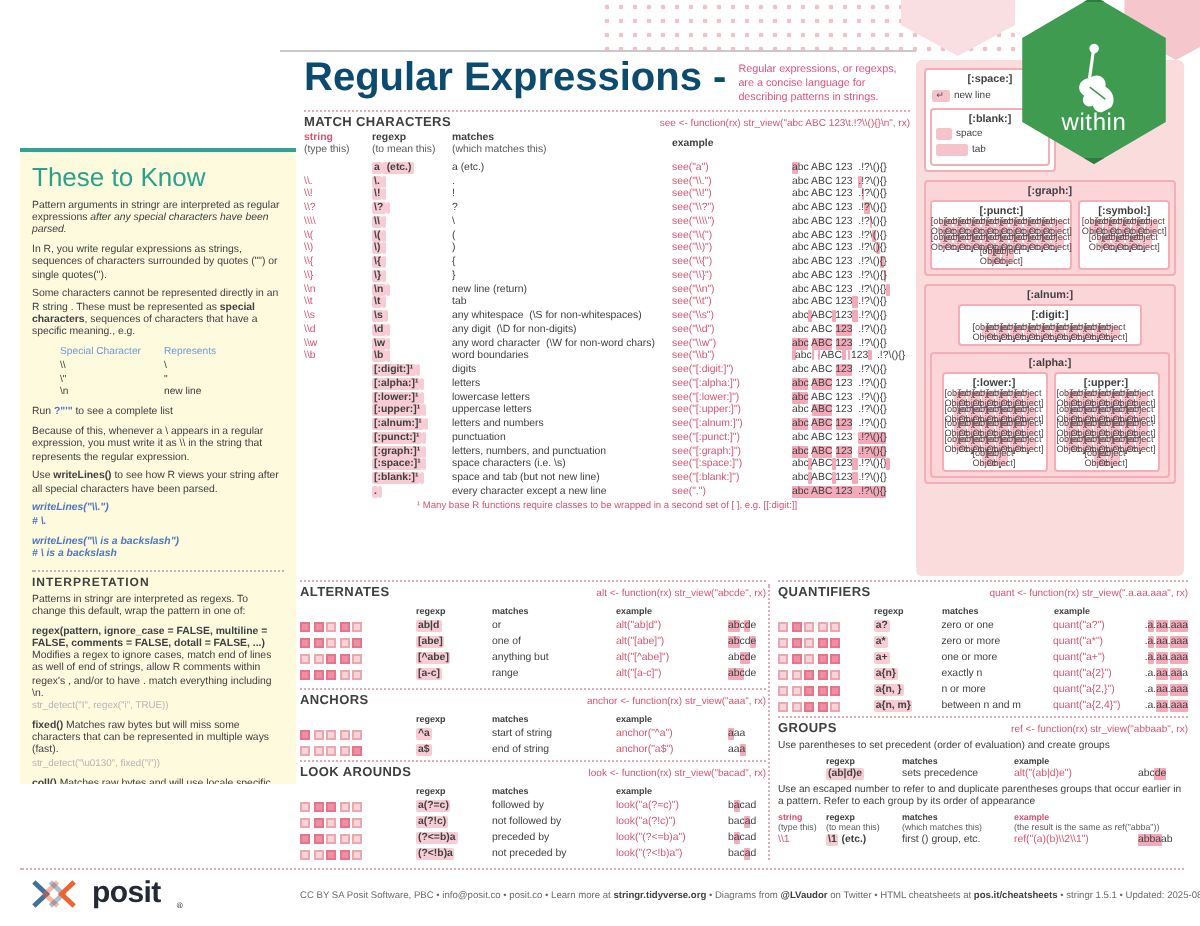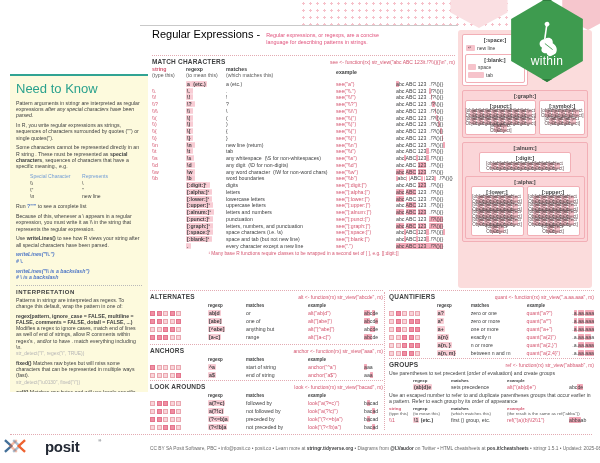--- a/index.html
+++ b/index.html
@@ -31,21 +31,21 @@
   .sct .hd{color:#6f9bd6}
   .sct span{display:inline-block;width:52px}
   .bcode{color:#4f77c6;font-weight:bold;font-style:italic;font-size:5.2px;line-height:1.25;margin:0 0 3.5px;white-space:pre-line}
   .blue{color:#4f77c6;font-weight:bold}
   .interp{border-top:1px dotted #b9b9b9;margin-top:4px;padding-top:3px}
   .interp h2{margin:0 0 2.5px;font-size:6px;letter-spacing:.5px}
   .interp p{margin:0 0 3px}
   .gcode{color:#b5b5b5;font-size:4.9px}
   
   .mid-title{left:152px;top:29px;width:300px;display:flex;gap:6px;align-items:flex-start}
-  .mid-title .t{font-size:11px;font-weight:400;color:#000000;white-space:nowrap;line-height:1}
+  .mid-title .t{font-size:20px;font-weight:700;color:#0c4a6e;white-space:nowrap;line-height:1}
   .mid-title .st{font-size:5.4px;color:#e0527c;line-height:1.25;padding-top:3px;width:128px}
   
   .sec-head{display:flex;justify-content:space-between;align-items:baseline;
             border-top:1px dotted #e3aab2;padding-top:2px;margin-bottom:2px}
   .sec-title{font-size:6.5px;font-weight:bold;letter-spacing:.2px}
   .fncode{font-size:5px;color:#d4556f;white-space:pre}
   .colhead{font-size:4.5px;font-weight:bold;line-height:1.15}
   .colsub{font-weight:normal;color:#5a5a5a}
   mark{background:#f3a9b8;color:inherit;padding:0;border-radius:.5px}
   mark:empty{display:inline-block;width:1.5px;height:4.5px;vertical-align:-0.5px}
@@ -87,21 +87,21 @@
   .blabel{font-size:5.4px;font-weight:bold;text-align:center;margin-bottom:1px}
   .chips{display:flex;flex-wrap:wrap;justify-content:center}
   .chip{display:inline-flex;align-items:center;justify-content:center;width:6px;height:6.5px;
         background:#f6c3cb;color:#5d4449;font-size:4.6px;margin:.5px;border-radius:1px}
   .sline{display:flex;align-items:center;font-size:5px;gap:2px;margin:1px 0 2px}
   .sline .swatch{background:#f6c3cb;border-radius:1px}
   .spacebox{width:66px;margin-bottom:4px}
   .row2{display:flex;gap:3px;justify-content:center}
   
   .foot-line{left:10px;top:434px;width:582px;border-top:1px dotted #e3aab2;height:0}
-  .posit{left:4px;top:438px;display:flex;align-items:flex-start;gap:19px}
+  .posit{left:16px;top:438px;display:flex;align-items:flex-end;gap:8px}
   .posit .pt{font-size:15px;font-weight:bold;color:#242a35;letter-spacing:-.3px}
   .posit sup{font-size:4px;color:#242a35}
   .foot-text{left:150px;top:446px;width:444px;font-size:4.8px;color:#6a6a6a;white-space:nowrap}
   .foot-text b{color:#3e3f40}
 </style>
 </head>
 <body>
 
 <div class="abs dots"></div>
 <div class="abs dhex dhex1"></div>
@@ -112,21 +112,21 @@
   <svg class="violin" width="26" height="34" viewBox="0 0 26 34">
     <circle cx="20" cy="4" r="2.4" fill="#fff"></circle>
     <line x1="19" y1="5" x2="11" y2="16" stroke="#fff" stroke-width="1.6"></line>
     <path d="M11 16 c-5 -2 -9 2 -6.5 6.5 c-3 1.5 -2.5 6 1.5 6.5 c-1 4.5 4.5 7.5 8.5 4.5 c3.5 -2.5 3.5 -7 1.5 -10 c3 -3.5 0 -8.5 -5 -7.5 z" fill="#fff"></path>
     <line x1="9" y1="20" x2="13" y2="29" stroke="#3e9b4f" stroke-width=".8"></line>
   </svg>
   <div class="lg">within</div>
 </div>
 
 <div class="abs ntk">
-  <h1>Need to Know</h1>
+  <h1>These to Know</h1>
   <p><span>Pattern arguments in stringr are interpreted as regular expressions </span><span class="it">after any special characters have been parsed.</span></p>
   <p>In R, you write regular expressions as strings, sequences of characters surrounded by quotes ("") or single quotes('').</p>
   <p><span>Some characters cannot be represented directly in an R string . These must be represented as </span><span class="bd">special characters</span><span>, sequences of characters that have a specific meaning., e.g.</span></p>
   <div class="sct">
     <div><span class="hd">Special Character</span><span class="hd">Represents</span></div>
     <div>
 
         <div><span>\\</span><span>\</span></div>
 
         <div><span>\"</span><span>"</span></div>

